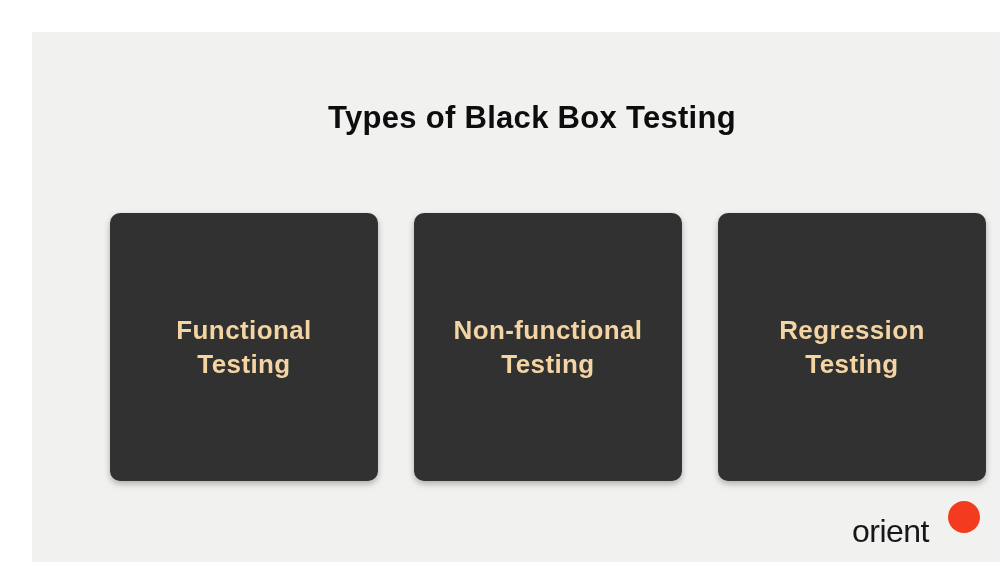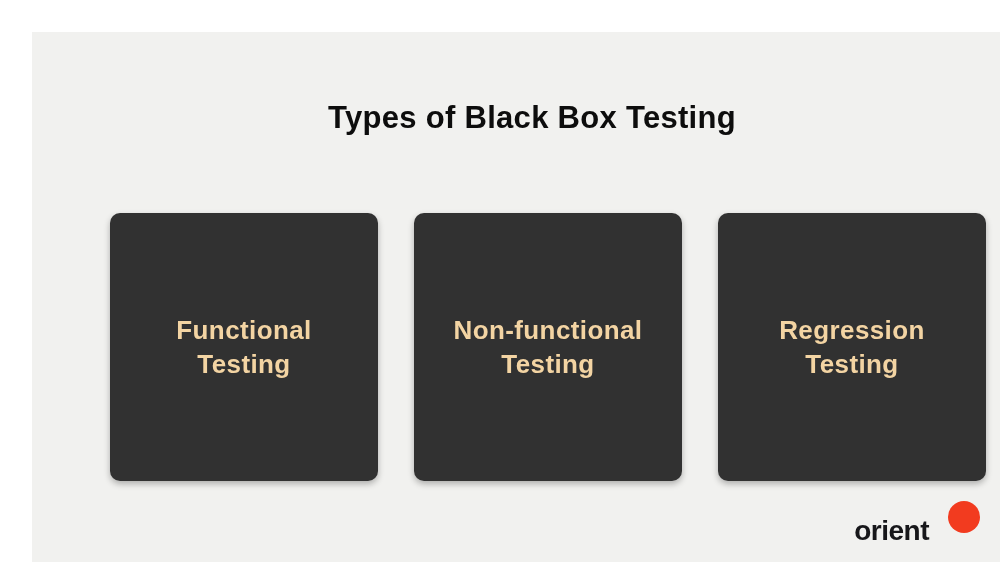--- a/index.html
+++ b/index.html
@@ -61,22 +61,22 @@
     white-space: pre-line;
   }
   .logo {
     position: absolute;
     right: 36px;
     bottom: 17px;
     display: flex;
     align-items: flex-start;
   }
   .logo-text {
-    font-size: 28px;
-    font-weight: 700;
+    font-size: 32px;
+    font-weight: 400;
     letter-spacing: -0.5px;
     line-height: 28px;
     color: var(--logo-text);
     text-align: right;
   }
   .logo-dot {
     width: 15px;
     height: 15px;
     border-radius: 50%;
     background: var(--logo-dot);

